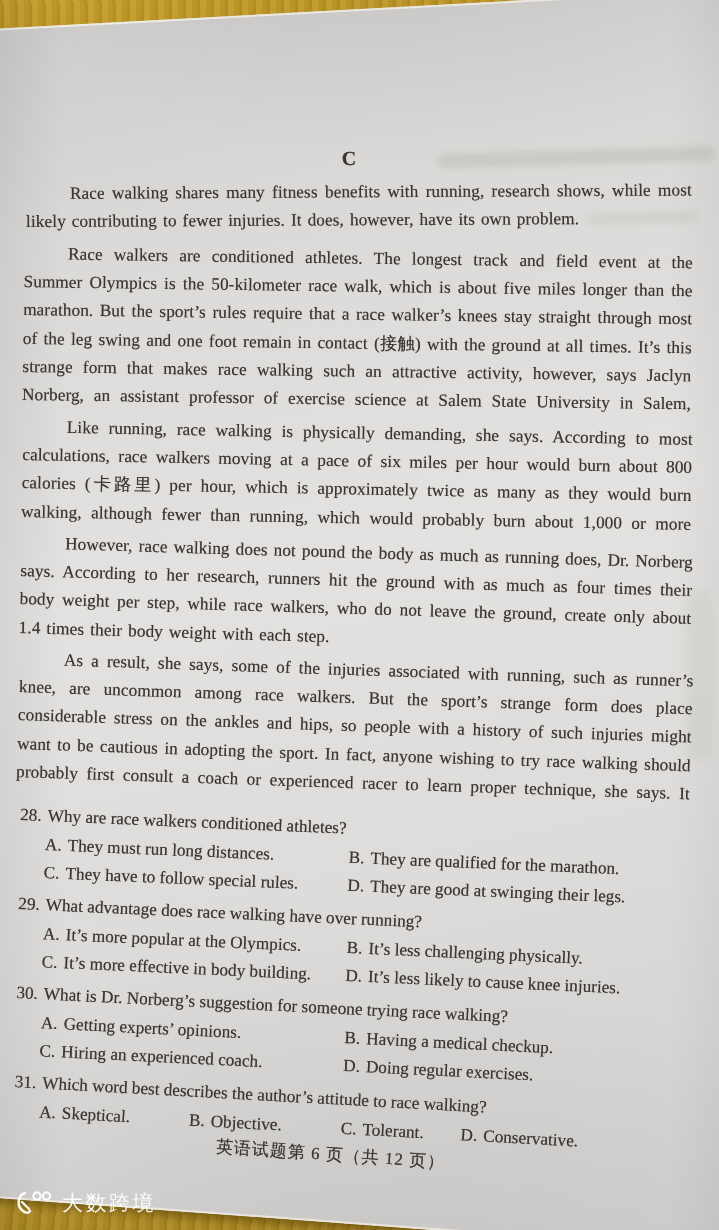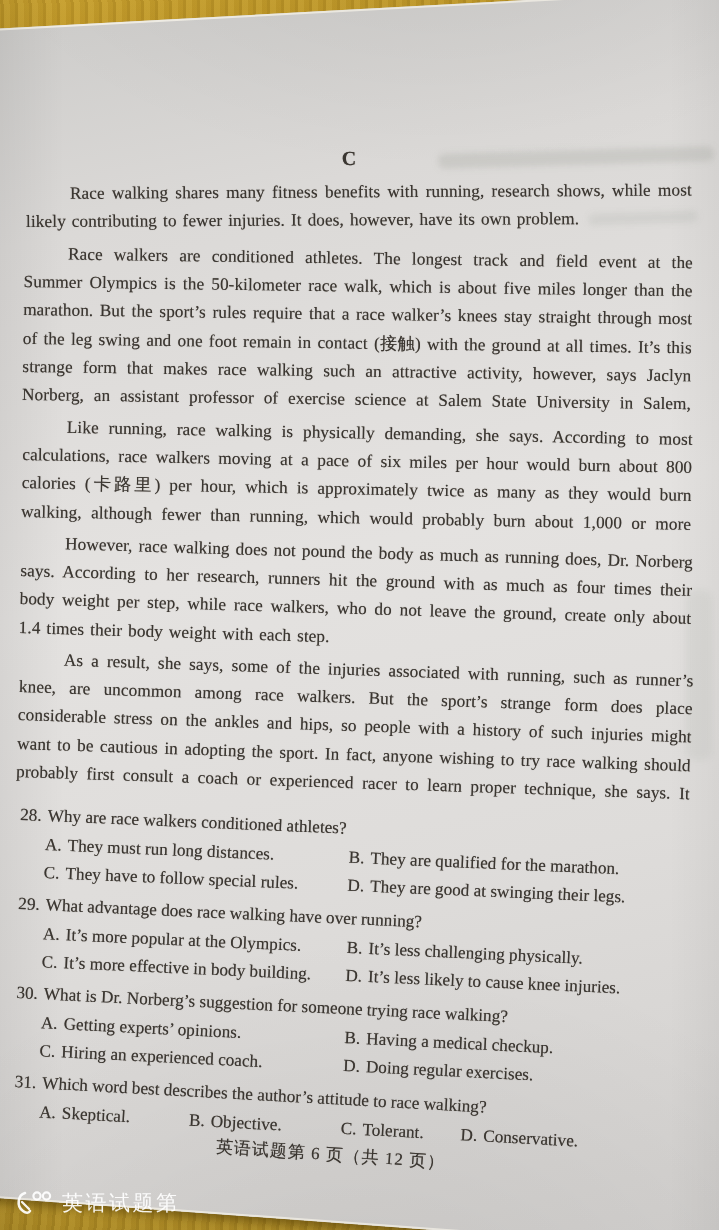--- a/index.html
+++ b/index.html
@@ -187,16 +187,16 @@
 
   </div>
 
   <div class="watermark">
     <svg class="logo" width="42" height="30" viewBox="0 0 42 30" fill="none" xmlns="http://www.w3.org/2000/svg">
       <path d="M13 5 C 6 7, 4 18, 11 23 C 14 25.5, 17 25, 18 23" stroke="rgba(255,255,255,0.92)" stroke-width="2.6" stroke-linecap="round" fill="none"></path>
       <path d="M10 14 L 17 21" stroke="rgba(255,255,255,0.92)" stroke-width="2.4" stroke-linecap="round"></path>
       <circle cx="25" cy="8" r="3.6" stroke="rgba(255,255,255,0.92)" stroke-width="2.2" fill="none"></circle>
       <circle cx="34.5" cy="8" r="3.6" stroke="rgba(255,255,255,0.92)" stroke-width="2.2" fill="none"></circle>
     </svg>
-    <span>英语试题第</span>
+    <span>大数跨境</span>
   </div>
 
 </div>
 
 </body></html>

